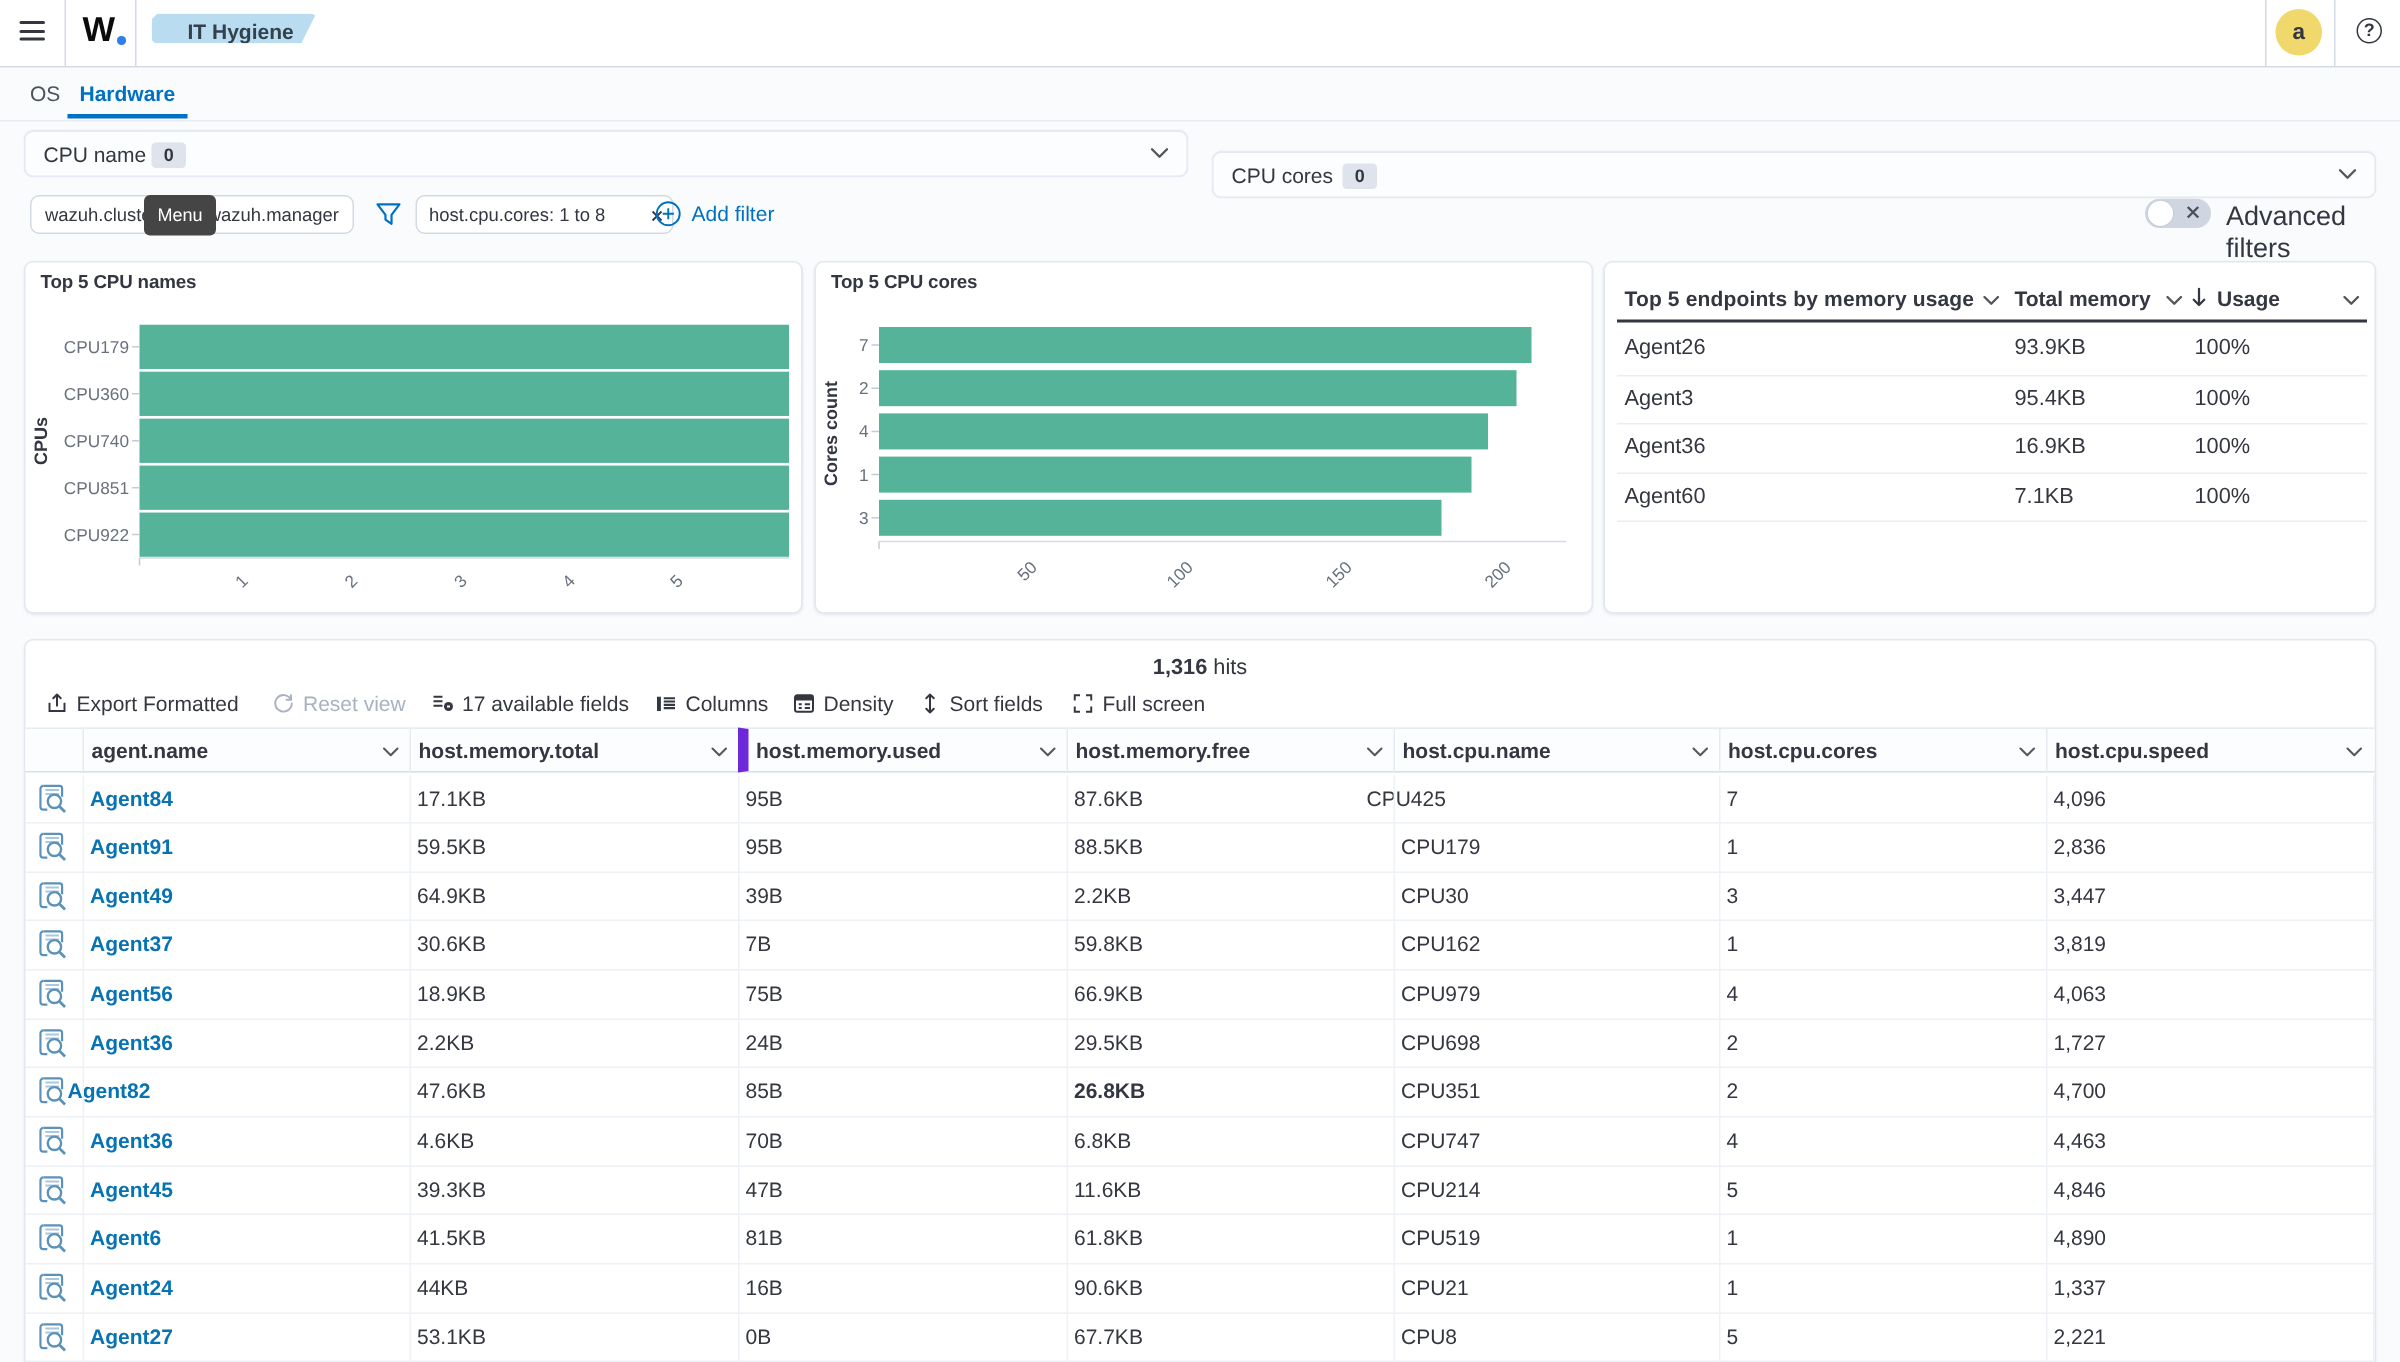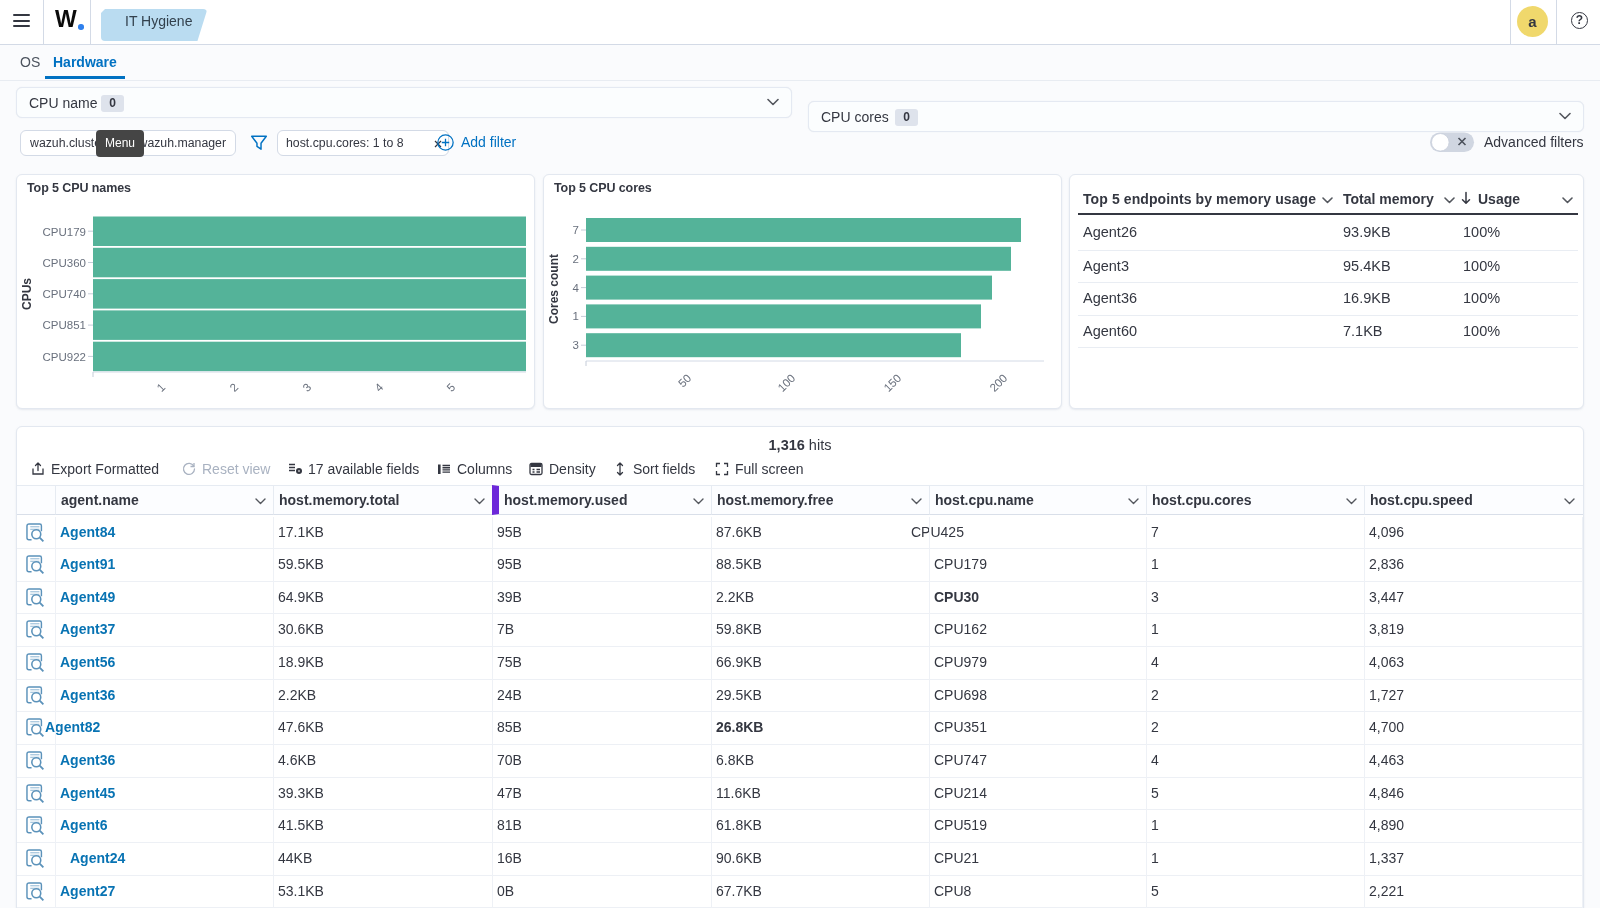--- a/index.html
+++ b/index.html
@@ -7,42 +7,42 @@
 body { font-family:"Liberation Sans", sans-serif; background:#fafbfd; color:#343741; position:relative; }
 .abs { position:absolute; }
 
 
 #hdr { position:absolute; top:0; left:0; width:1600px; height:45px; background:#fff; border-bottom:1px solid #d3dae6; z-index:5; }
 .vsep { position:absolute; top:0; width:1px; height:44px; background:#d3dae6; }
 #burger { position:absolute; left:13px; top:14px; width:17px; height:14px; }
 #burger span { display:block; height:2px; background:#343741; border-radius:1px; margin-bottom:3.6px; }
 #wlogo { position:absolute; left:55px; top:6px; font-size:23px; font-weight:bold; color:#0b0b0b; }
 #wdot { position:absolute; left:78px; top:24px; width:5.5px; height:5.5px; border-radius:50%; background:#2f80ed; }
-#crumb { position:absolute; left:101px; top:9px; height:32px; background:#badcf1; color:#33414d; font-size:14px; font-weight:normal; line-height:24px; padding:0 15px 0 24px; clip-path:polygon(4px 0, 100% 0, calc(100% - 10px) 100%, 0 100%, 0 4px); border-radius:4px; }
+#crumb { position:absolute; left:101px; top:9px; height:20px; background:#badcf1; color:#33414d; font-size:14px; font-weight:bold; line-height:24px; padding:0 15px 0 24px; clip-path:polygon(4px 0, 100% 0, calc(100% - 10px) 100%, 0 100%, 0 4px); border-radius:4px; }
 #avatar { position:absolute; left:1517px; top:6px; width:31px; height:31px; border-radius:50%; background:#f0d86c; color:#343741; text-align:center; line-height:31px; font-weight:bold; font-size:15px; }
 #help { position:absolute; left:1571px; top:12px; width:17px; height:17px; border:1.4px solid #343741; border-radius:50%; color:#343741; font-size:12px; text-align:center; line-height:15px; font-weight:bold; }
 
 
 #tabsbar { position:absolute; top:45px; left:0; width:1600px; height:36px; background:#fafbfd; border-bottom:1px solid #e8ecf2; }
 #tab-os { position:absolute; left:20px; top:9px; font-size:14px; color:#4c535e; }
 #tab-hw { position:absolute; left:53px; top:9px; font-size:14px; color:#0071c2; font-weight:bold; }
 #tab-underline { position:absolute; left:45px; top:31px; width:80px; height:3px; background:#0071c2; }
 
 
 .selectbox { position:absolute; top:87px; height:31px; background:#fbfdfe; border:1px solid #e4e9f2; border-radius:6px; box-shadow:0 0 1px rgba(152,162,179,0.25); }
 .selectbox .lab { position:absolute; left:12px; top:7px; font-size:14px; color:#343741; }
 .selectbox .cnt { position:absolute; top:6.5px; width:23px; height:17px; background:#dee3ec; border-radius:3px; color:#343741; font-size:12px; font-weight:bold; text-align:center; line-height:17px; }
 .chev { stroke:#54575e; stroke-width:1.6; fill:none; stroke-linecap:round; stroke-linejoin:round; }
 
 
 .pill { position:absolute; top:130px; height:26px; background:#fff; border:1px solid #d3dae6; border-radius:6px; font-size:12.3px; color:#343741; line-height:24px; }
 #tooltip { position:absolute; left:96px; top:130px; width:48px; height:27px; background:#454545; border-radius:4px; color:#fff; font-size:12px; text-align:center; line-height:27px; z-index:6; }
 #addfilter { position:absolute; left:437px; top:134px; color:#0071c2; font-size:14px; }
 #advrow { position:absolute; left:1430px; top:132px; }
-#advtxt { position:absolute; left:1484px; top:134px; font-size:14px; color:#343741; }
+#advtxt { position:absolute; left:1484px; top:134px; font-size:18px; color:#343741; }
 
 
 .panel { position:absolute; background:#fff; border:1px solid #e3e8f0; border-radius:6px; box-shadow:0 1px 2px rgba(152,162,179,0.2); }
 .ptitle { position:absolute; left:10px; top:6px; font-size:12.5px; font-weight:bold; color:#343741; letter-spacing:-0.1px; }
 #p3 { font-size:14.5px; }
 
 
 #main { position:absolute; left:16px; top:426px; width:1568px; height:500px; background:#fff; border:1px solid #e3e8f0; border-radius:6px 6px 0 0; box-shadow:0 1px 2px rgba(152,162,179,0.2); }
 #hits { position:absolute; top:437px; left:0; width:1600px; text-align:center; font-size:14.5px; color:#343741; }
 .tbtn { position:absolute; top:461px; font-size:14px; color:#343741; }
@@ -377,21 +377,21 @@
           <line x1="4" y1="3.6" x2="11" y2="3.6"></line>
           <line x1="4" y1="5.6" x2="11" y2="5.6"></line>
         </g>
         <circle cx="8.6" cy="9.3" r="3.4" fill="#fff" fill-opacity="0.85" stroke="#5b92ba" stroke-width="1.2"></circle>
         <line x1="11.2" y1="11.9" x2="14" y2="14.7" stroke="#5b92ba" stroke-width="1.4"></line>
       </svg>
       <div class="gc glink" style="left:43px;">Agent49</div>
       <div class="gc" style="left:261px;">64.9KB</div>
       <div class="gc" style="left:480px;">39B</div>
       <div class="gc" style="left:699px;">2.2KB</div>
-      <div class="gc" style="left:917px;font-weight:bold;">CPU30</div>
+      <div class="gc" style="left:917px;">CPU30</div>
       <div class="gc" style="left:1134px;">3</div>
       <div class="gc" style="left:1352px;">3,447</div>
       <div style="position:absolute; left:38px; top:0; width:1px; height:32.65px; background:#eef1f6;"></div>
       <div style="position:absolute; left:256px; top:0; width:1px; height:32.65px; background:#eef1f6;"></div>
       <div style="position:absolute; left:475px; top:0; width:1px; height:32.65px; background:#eef1f6;"></div>
       <div style="position:absolute; left:694px; top:0; width:1px; height:32.65px; background:#eef1f6;"></div>
       <div style="position:absolute; left:912px; top:0; width:1px; height:32.65px; background:#eef1f6;"></div>
       <div style="position:absolute; left:1129px; top:0; width:1px; height:32.65px; background:#eef1f6;"></div>
       <div style="position:absolute; left:1347px; top:0; width:1px; height:32.65px; background:#eef1f6;"></div>
       <div style="position:absolute; left:1565px; top:0; width:1px; height:32.65px; background:#eef1f6;"></div>
@@ -589,21 +589,21 @@
       <svg width="21" height="21" viewBox="0 0 16 16" style="position:absolute; left:8px; top:5px;">
         <path d="M3 1.5 h8.2 a1.3 1.3 0 0 1 1.3 1.3 V7" fill="none" stroke="#5b92ba" stroke-width="1.1"></path>
         <path d="M3 1.5 a1.5 1.5 0 0 0 -1.5 1.5 V12 a1.5 1.5 0 0 0 1.5 1.5 H5" fill="none" stroke="#5b92ba" stroke-width="1.1"></path>
         <g stroke="#a9c8de" stroke-width="1">
           <line x1="4" y1="3.6" x2="11" y2="3.6"></line>
           <line x1="4" y1="5.6" x2="11" y2="5.6"></line>
         </g>
         <circle cx="8.6" cy="9.3" r="3.4" fill="#fff" fill-opacity="0.85" stroke="#5b92ba" stroke-width="1.2"></circle>
         <line x1="11.2" y1="11.9" x2="14" y2="14.7" stroke="#5b92ba" stroke-width="1.4"></line>
       </svg>
-      <div class="gc glink" style="left:53px;">Agent24</div>
+      <div class="gc glink" style="left:43px;">Agent24</div>
       <div class="gc" style="left:261px;">44KB</div>
       <div class="gc" style="left:480px;">16B</div>
       <div class="gc" style="left:699px;">90.6KB</div>
       <div class="gc" style="left:917px;">CPU21</div>
       <div class="gc" style="left:1134px;">1</div>
       <div class="gc" style="left:1352px;">1,337</div>
       <div style="position:absolute; left:38px; top:0; width:1px; height:32.65px; background:#eef1f6;"></div>
       <div style="position:absolute; left:256px; top:0; width:1px; height:32.65px; background:#eef1f6;"></div>
       <div style="position:absolute; left:475px; top:0; width:1px; height:32.65px; background:#eef1f6;"></div>
       <div style="position:absolute; left:694px; top:0; width:1px; height:32.65px; background:#eef1f6;"></div>

